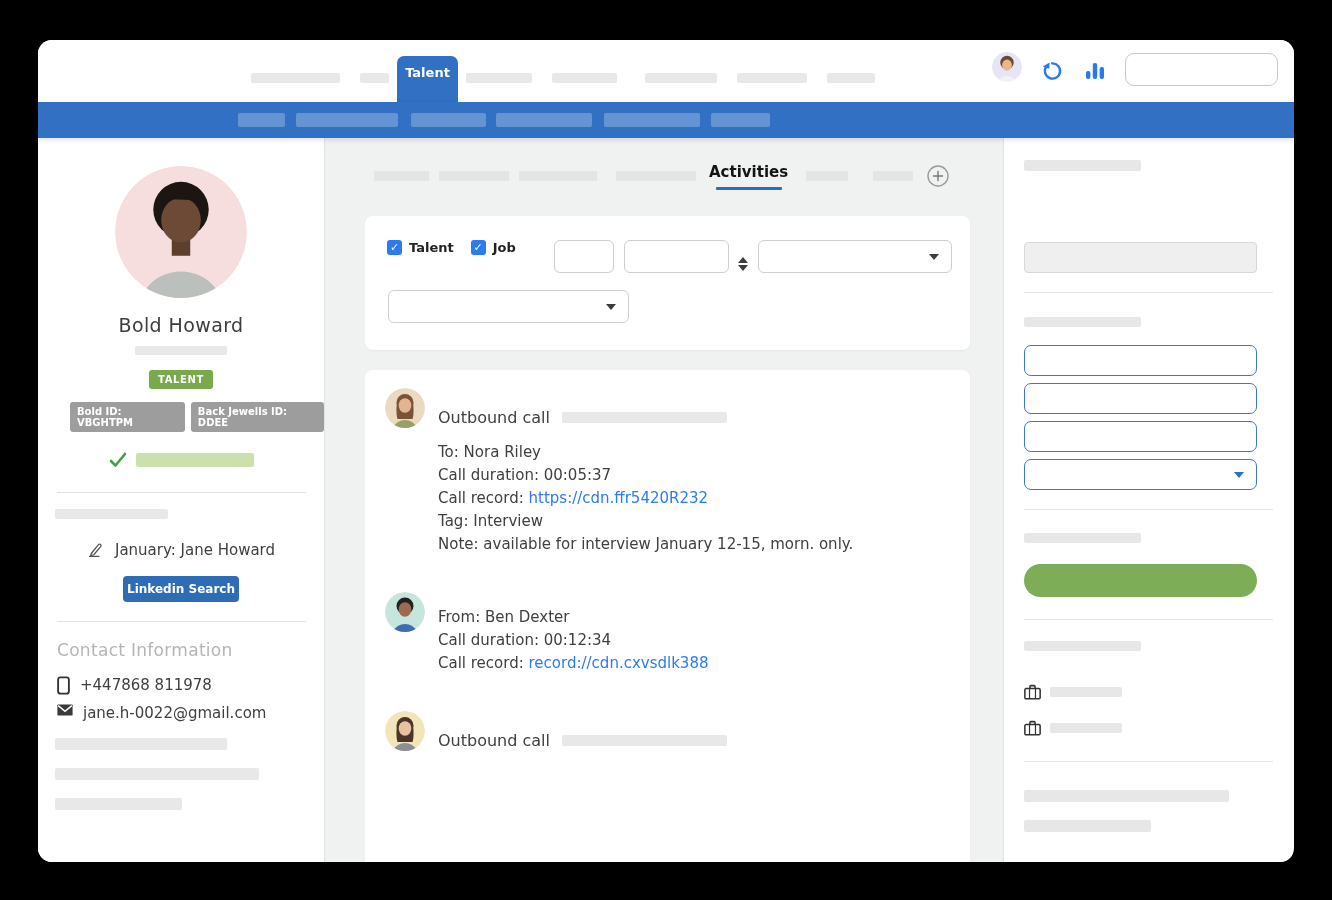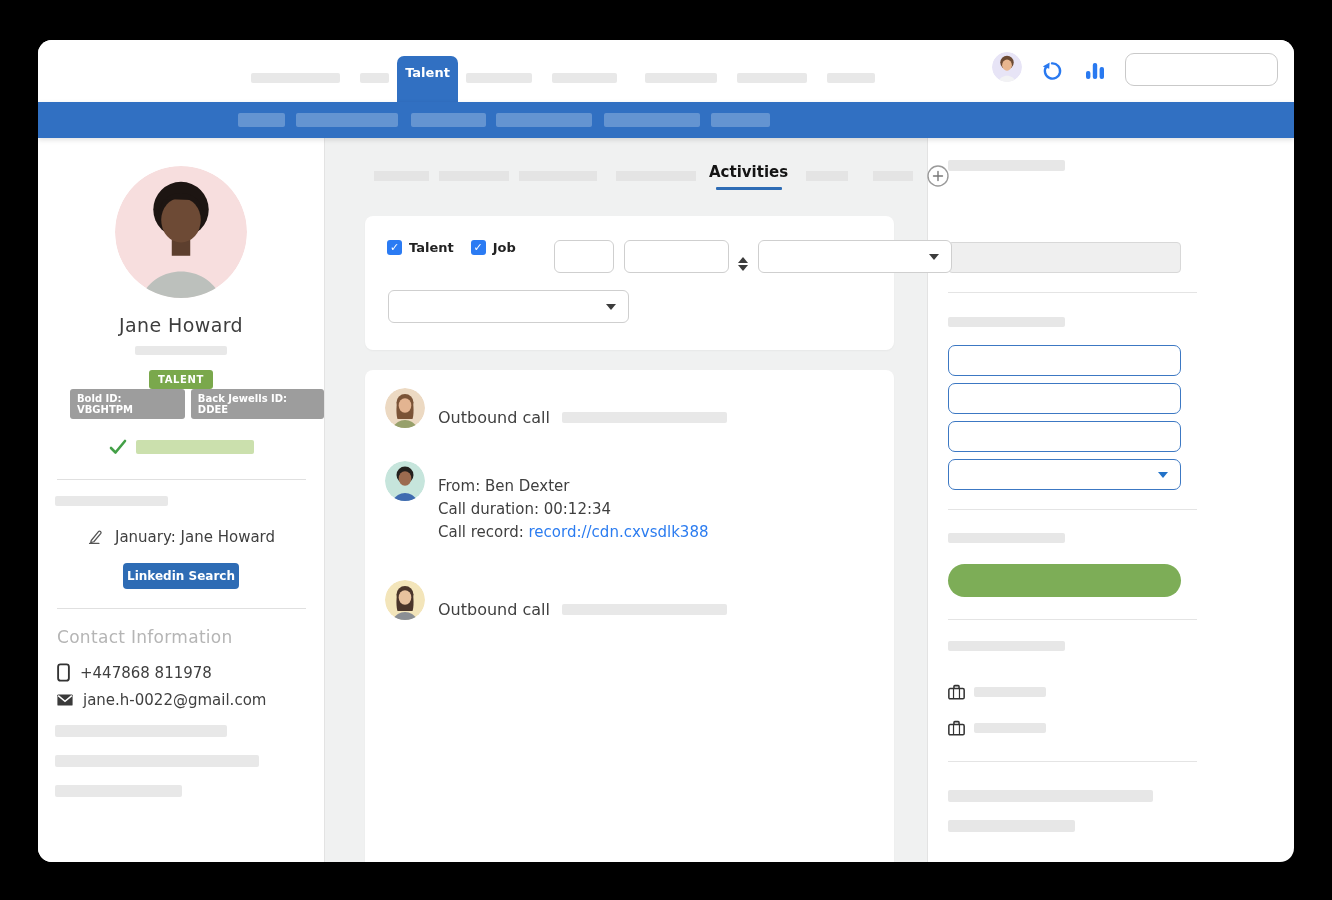--- a/index.html
+++ b/index.html
@@ -35,45 +35,45 @@
   }
   
   .bluebar{position:relative;height:36px;background:#3170c2;box-shadow:0 2px 5px rgba(0,0,0,.12);z-index:2;}
   .bluebar .bph{position:absolute;top:11px;height:14px;background:rgba(255,255,255,.25);border-radius:2px;}
   
   .content{display:flex;height:724px;}
   .left-panel{
     width:287px;box-sizing:border-box;background:#fff;border-right:1px solid #e3e3e3;
     display:flex;flex-direction:column;align-items:center;flex-shrink:0;
   }
-  .center-panel{width:602px;box-sizing:border-box;background:#f0f1f1;display:flex;flex-direction:column;flex-shrink:0;}
+  .center-panel{width:678px;box-sizing:border-box;background:#f0f1f1;display:flex;flex-direction:column;flex-shrink:0;}
   .right-panel{
     width:290px;box-sizing:border-box;background:#fff;border-left:1px solid #e3e3e3;
     padding:22px 20px 0 20px;display:flex;flex-direction:column;flex-shrink:0;
   }
   
   .profile-photo{width:132px;height:132px;margin-top:28px;}
   .profile-name{margin-top:16px;font-size:19px;font-weight:500;color:#3d3d3d;letter-spacing:.4px;}
   .badge-green{
     margin-top:15px;background:#7aa84c;color:#fff;font-size:10px;font-weight:bold;
     letter-spacing:.6px;padding:4px 9px;border-radius:3px;
   }
-  .id-badges{display:flex;gap:6px;padding-left:32px;}
+  .id-badges{display:flex;gap:6px;margin-top:13px;padding-left:32px;}
   .badge-gray{background:#9d9d9d;color:#fff;font-size:10px;font-weight:bold;padding:4px 7px;border-radius:3px;}
   .check-row{display:flex;align-items:center;gap:9px;margin-top:20px;}
   .green-ph{width:118px;height:14px;background:#cbe0ad;border-radius:2px;}
   .divider-l{width:249px;border:none;border-top:1px solid #e0e0e0;margin:24px 0 0 0;}
   .lp-ph1{width:113px;height:10px;align-self:flex-start;margin:16px 0 0 17px;}
   .linkedin-row{display:flex;align-items:center;gap:11px;margin-top:22px;font-size:15px;color:#3f3f3f;}
   .linkedin-btn{
     margin-top:17px;background:#2e6cb5;color:#fff;font-size:12px;font-weight:bold;
     border:none;border-radius:4px;padding:6px 4px;font-family:inherit;cursor:pointer;
   }
   .contact-heading{align-self:flex-start;margin:18px 0 0 19px;font-size:17px;font-weight:500;color:#b5b5b5;letter-spacing:.3px;}
-  .contact-row{display:flex;align-items:center;gap:10px;align-self:flex-start;margin:14px 0 0 19px;font-size:15px;color:#3f3f3f;}
+  .contact-row{display:flex;align-items:flex-start;gap:10px;align-self:flex-start;margin:14px 0 0 19px;font-size:15px;color:#3f3f3f;}
   .lp-bars{align-self:flex-start;margin-left:17px;}
   
   .tabs-row{position:relative;height:58px;flex-shrink:0;}
   .tabs-row .tph{position:absolute;top:33px;height:10px;background:#e4e4e4;}
   .tab-active{position:absolute;left:384px;top:25px;display:flex;flex-direction:column;align-items:center;}
   .tab-active .lbl{font-size:15px;font-weight:bold;color:#141414;}
   .tab-active .underline{margin-top:6px;width:66px;height:3px;background:#2e6cb5;border-radius:1px;}
   .plus-icon{position:absolute;left:602px;top:27px;width:22px;height:22px;}
   .filter-card{
     position:relative;margin:20px 33px 0 40px;height:134px;background:#fff;border-radius:8px;
@@ -187,21 +187,21 @@
         <svg viewBox="0 0 100 100" width="132" height="132">
           <circle cx="50" cy="50" r="50" fill="#f7dede"></circle>
           <circle cx="50" cy="33" r="21" fill="#1d1512"></circle>
           <path d="M18 104 C28 72 72 72 82 104 Z" fill="#bcc0bc"></path>
           <rect x="43" y="52" width="14" height="16" fill="#5d3f2e"></rect>
           <ellipse cx="50" cy="41" rx="15" ry="17" fill="#6d4a35"></ellipse>
           <path d="M33 36 a17 15 0 0 1 34 -1 l-4 -9 -26 -1 z" fill="#1d1512"></path>
         </svg>
       </span>
 
-      <div class="profile-name">Jane Howard</div>
+      <div class="profile-name">Bold Howard</div>
       <div class="ph" style="width:92px;height:9px;margin-top:10px;"></div>
 
       <span class="badge-green">TALENT</span>
 
       <div class="id-badges">
         <span class="badge-gray">Bold ID: VBGHTPM</span>
         <span class="badge-gray">Back Jewells ID: DDEE</span>
       </div>
 
       <div class="check-row">
@@ -304,20 +304,30 @@
               <circle cx="20" cy="14.5" r="8.5" fill="#7a5336"></circle>
               <ellipse cx="20" cy="17.5" rx="6.3" ry="7.3" fill="#e3b491"></ellipse>
               <path d="M7 42 C11 28.5 29 28.5 33 42 Z" fill="#97a06b"></path>
             </svg>
           </span>
           <div>
             <div class="act-title-row">
               <span class="act-title">Outbound call</span>
               <span class="ph" style="width:165px;height:11px;"></span>
             </div>
+            <div class="act-fields">
+              <p>To: Nora Riley</p>
+              <p>Call duration: 00:05:37</p>
+              <p>
+                <span>Call record:</span>
+                <a class="link" href="#">https://cdn.ffr5420R232</a>
+              </p>
+              <p>Tag: Interview</p>
+              <p>Note: available for interview January 12-15, morn. only.</p>
+            </div>
           </div>
         </article>
 
         <article class="activity">
           <span class="avatar act-avatar">
             <svg viewBox="0 0 40 40" width="40" height="40">
               <circle cx="20" cy="20" r="20" fill="#c6e5dc"></circle>
               <circle cx="20" cy="14" r="8.5" fill="#23201d"></circle>
               <ellipse cx="20" cy="17.5" rx="6.3" ry="7.3" fill="#9c6b4f"></ellipse>
               <path d="M7 42 C11 28.5 29 28.5 33 42 Z" fill="#3f6bb0"></path>

